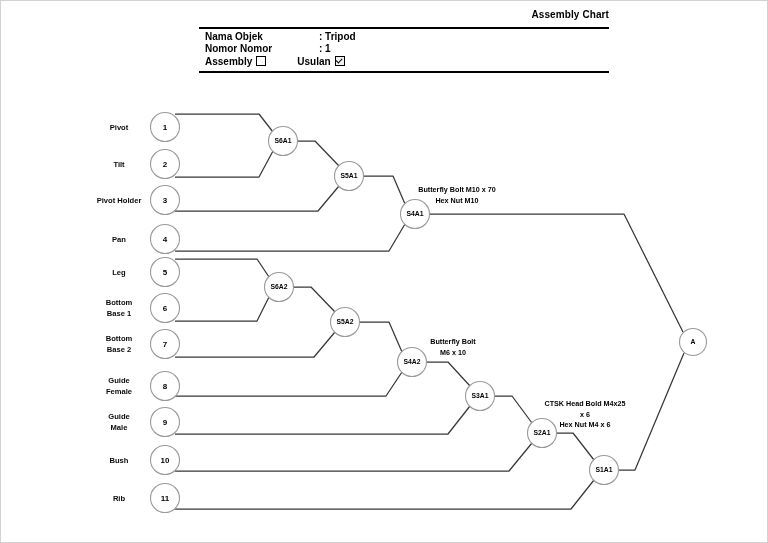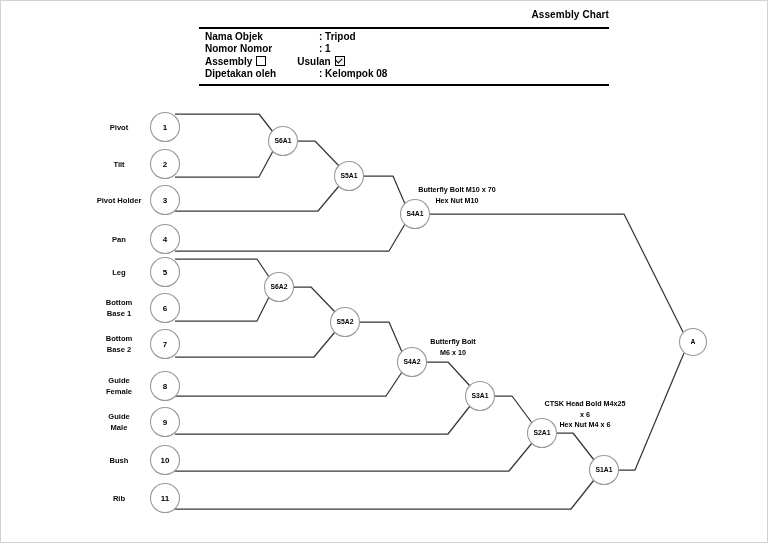--- a/index.html
+++ b/index.html
@@ -136,19 +136,16 @@
     <div class="info">
       <div class="hrow">
         <span class="hlabel">Nama Objek</span><span class="hvalue">: Tripod</span>
       </div>
       <div class="hrow">
         <span class="hlabel">Nomor Nomor</span><span class="hvalue">: 1</span>
       </div>
       <div class="hrow">
         <span>Assembly</span><span class="checkbox"></span><span class="opt2">Usulan</span><span class="checkbox checked"></span>
       </div>
-      <div class="hrow">
-        <span class="hlabel">Dipetakan oleh</span><span class="hvalue">: Kelompok 08</span>
-      </div>
     </div>
   </div>
 
 </div>
 
 </body></html>

